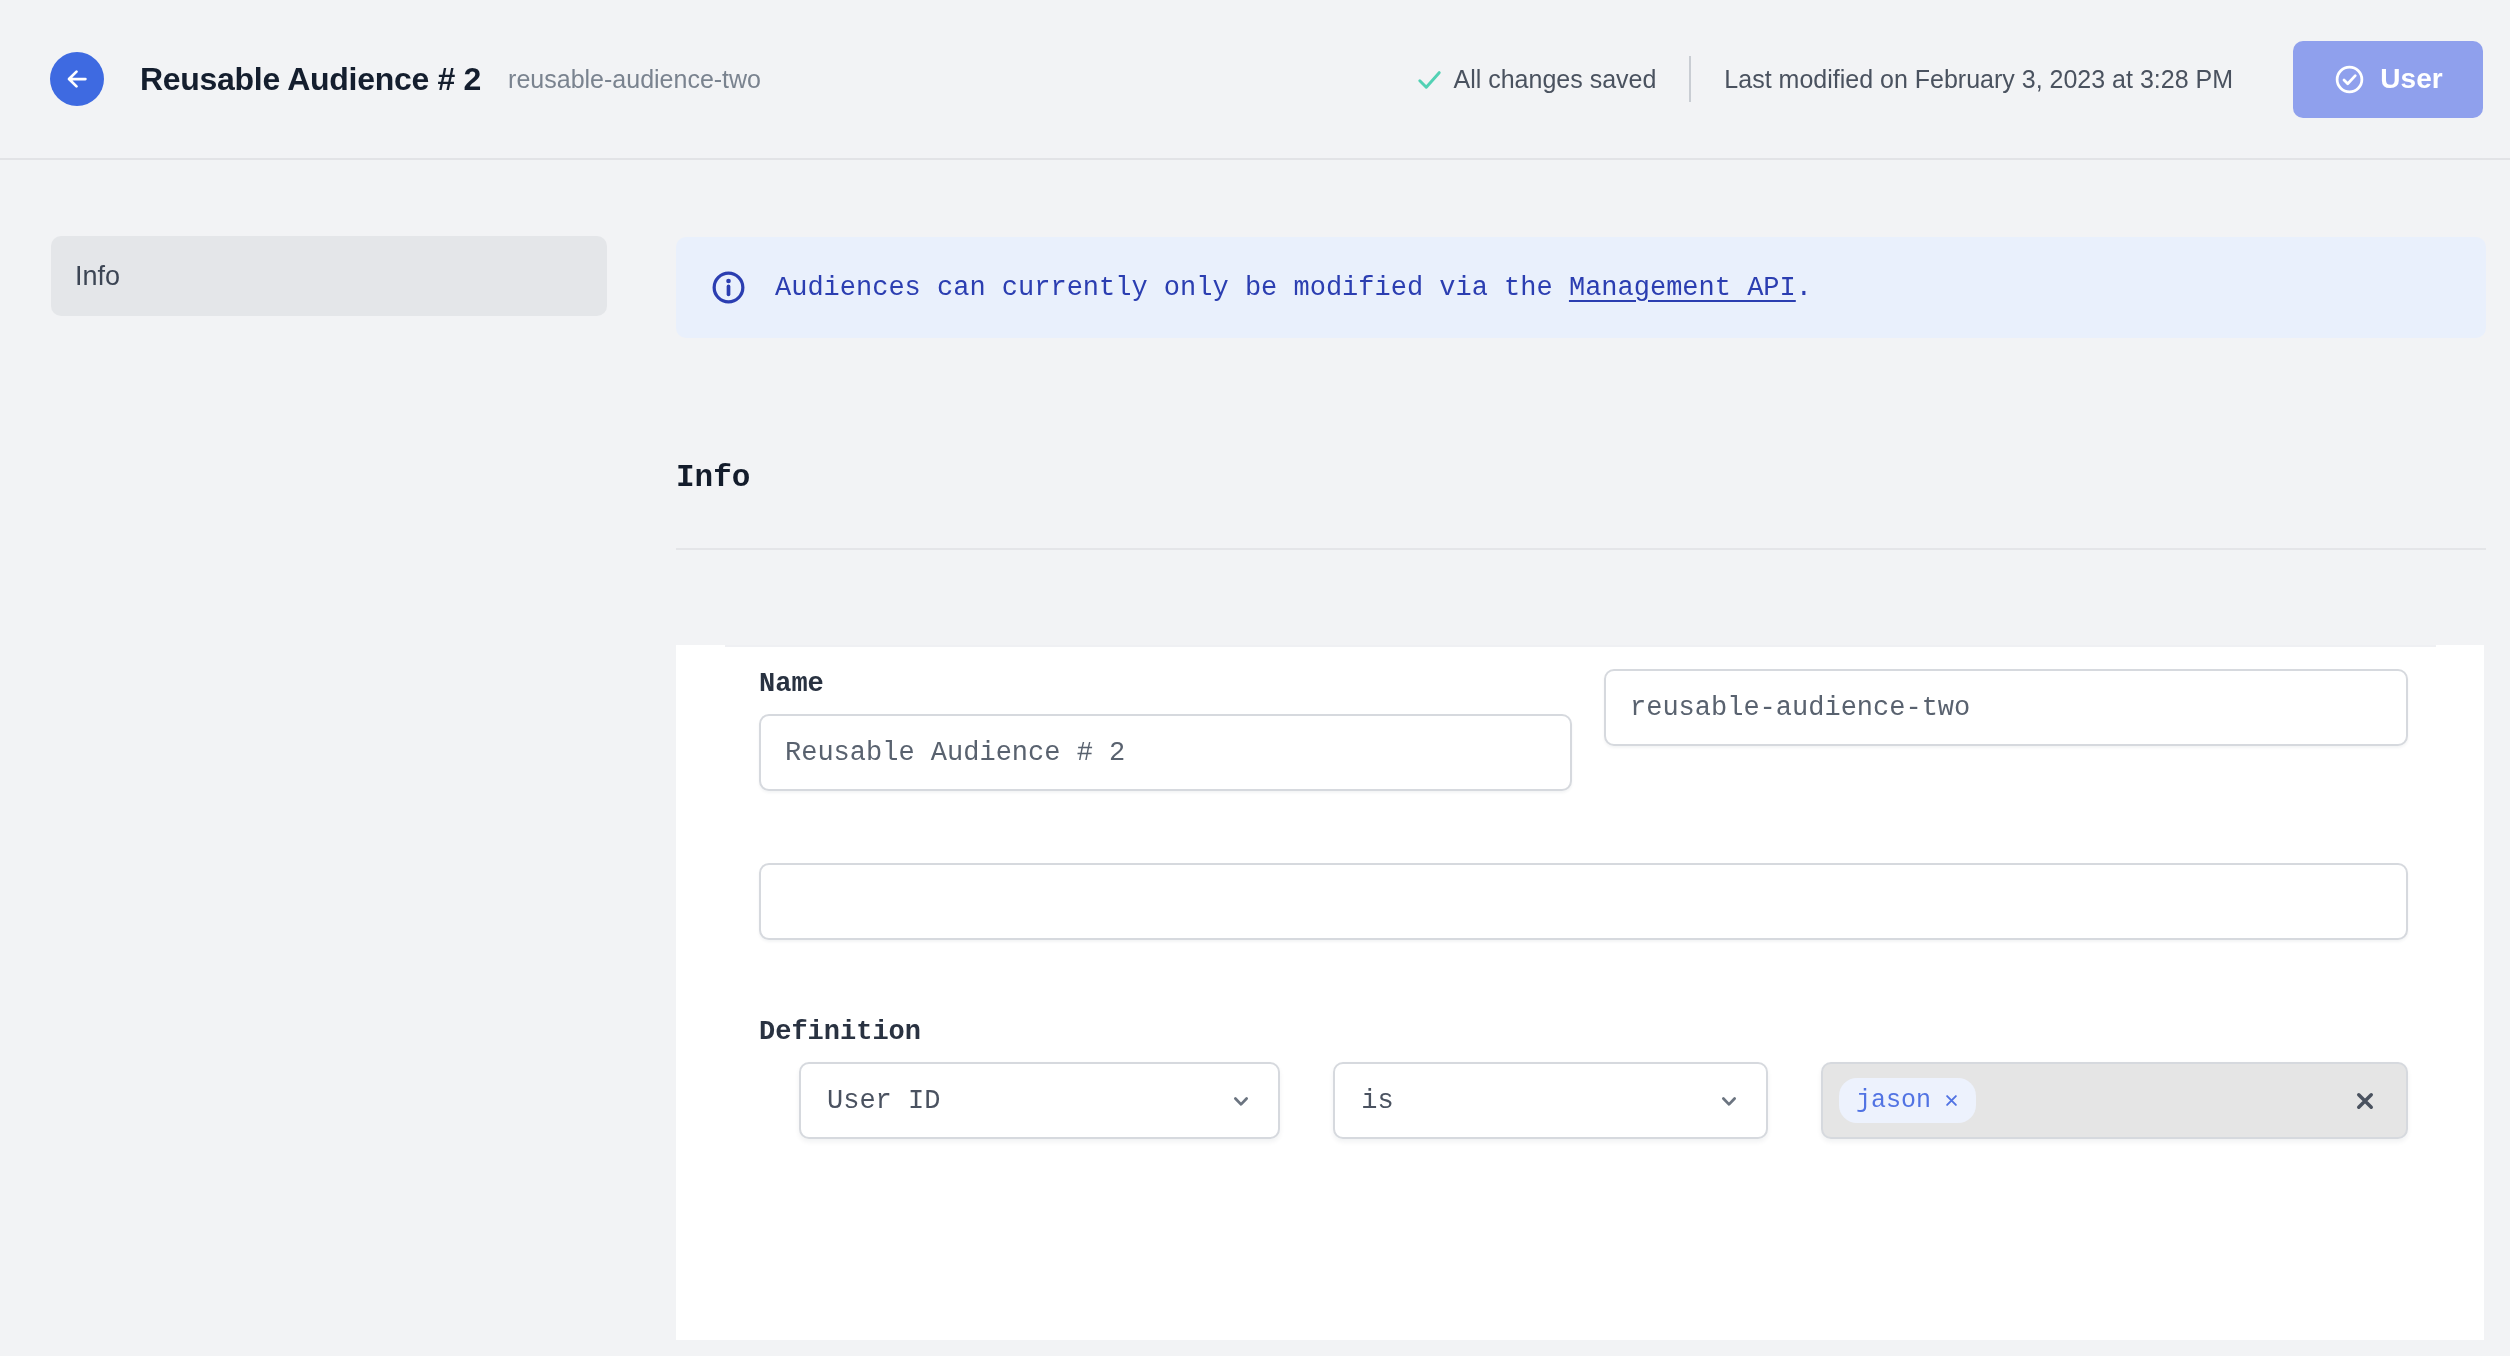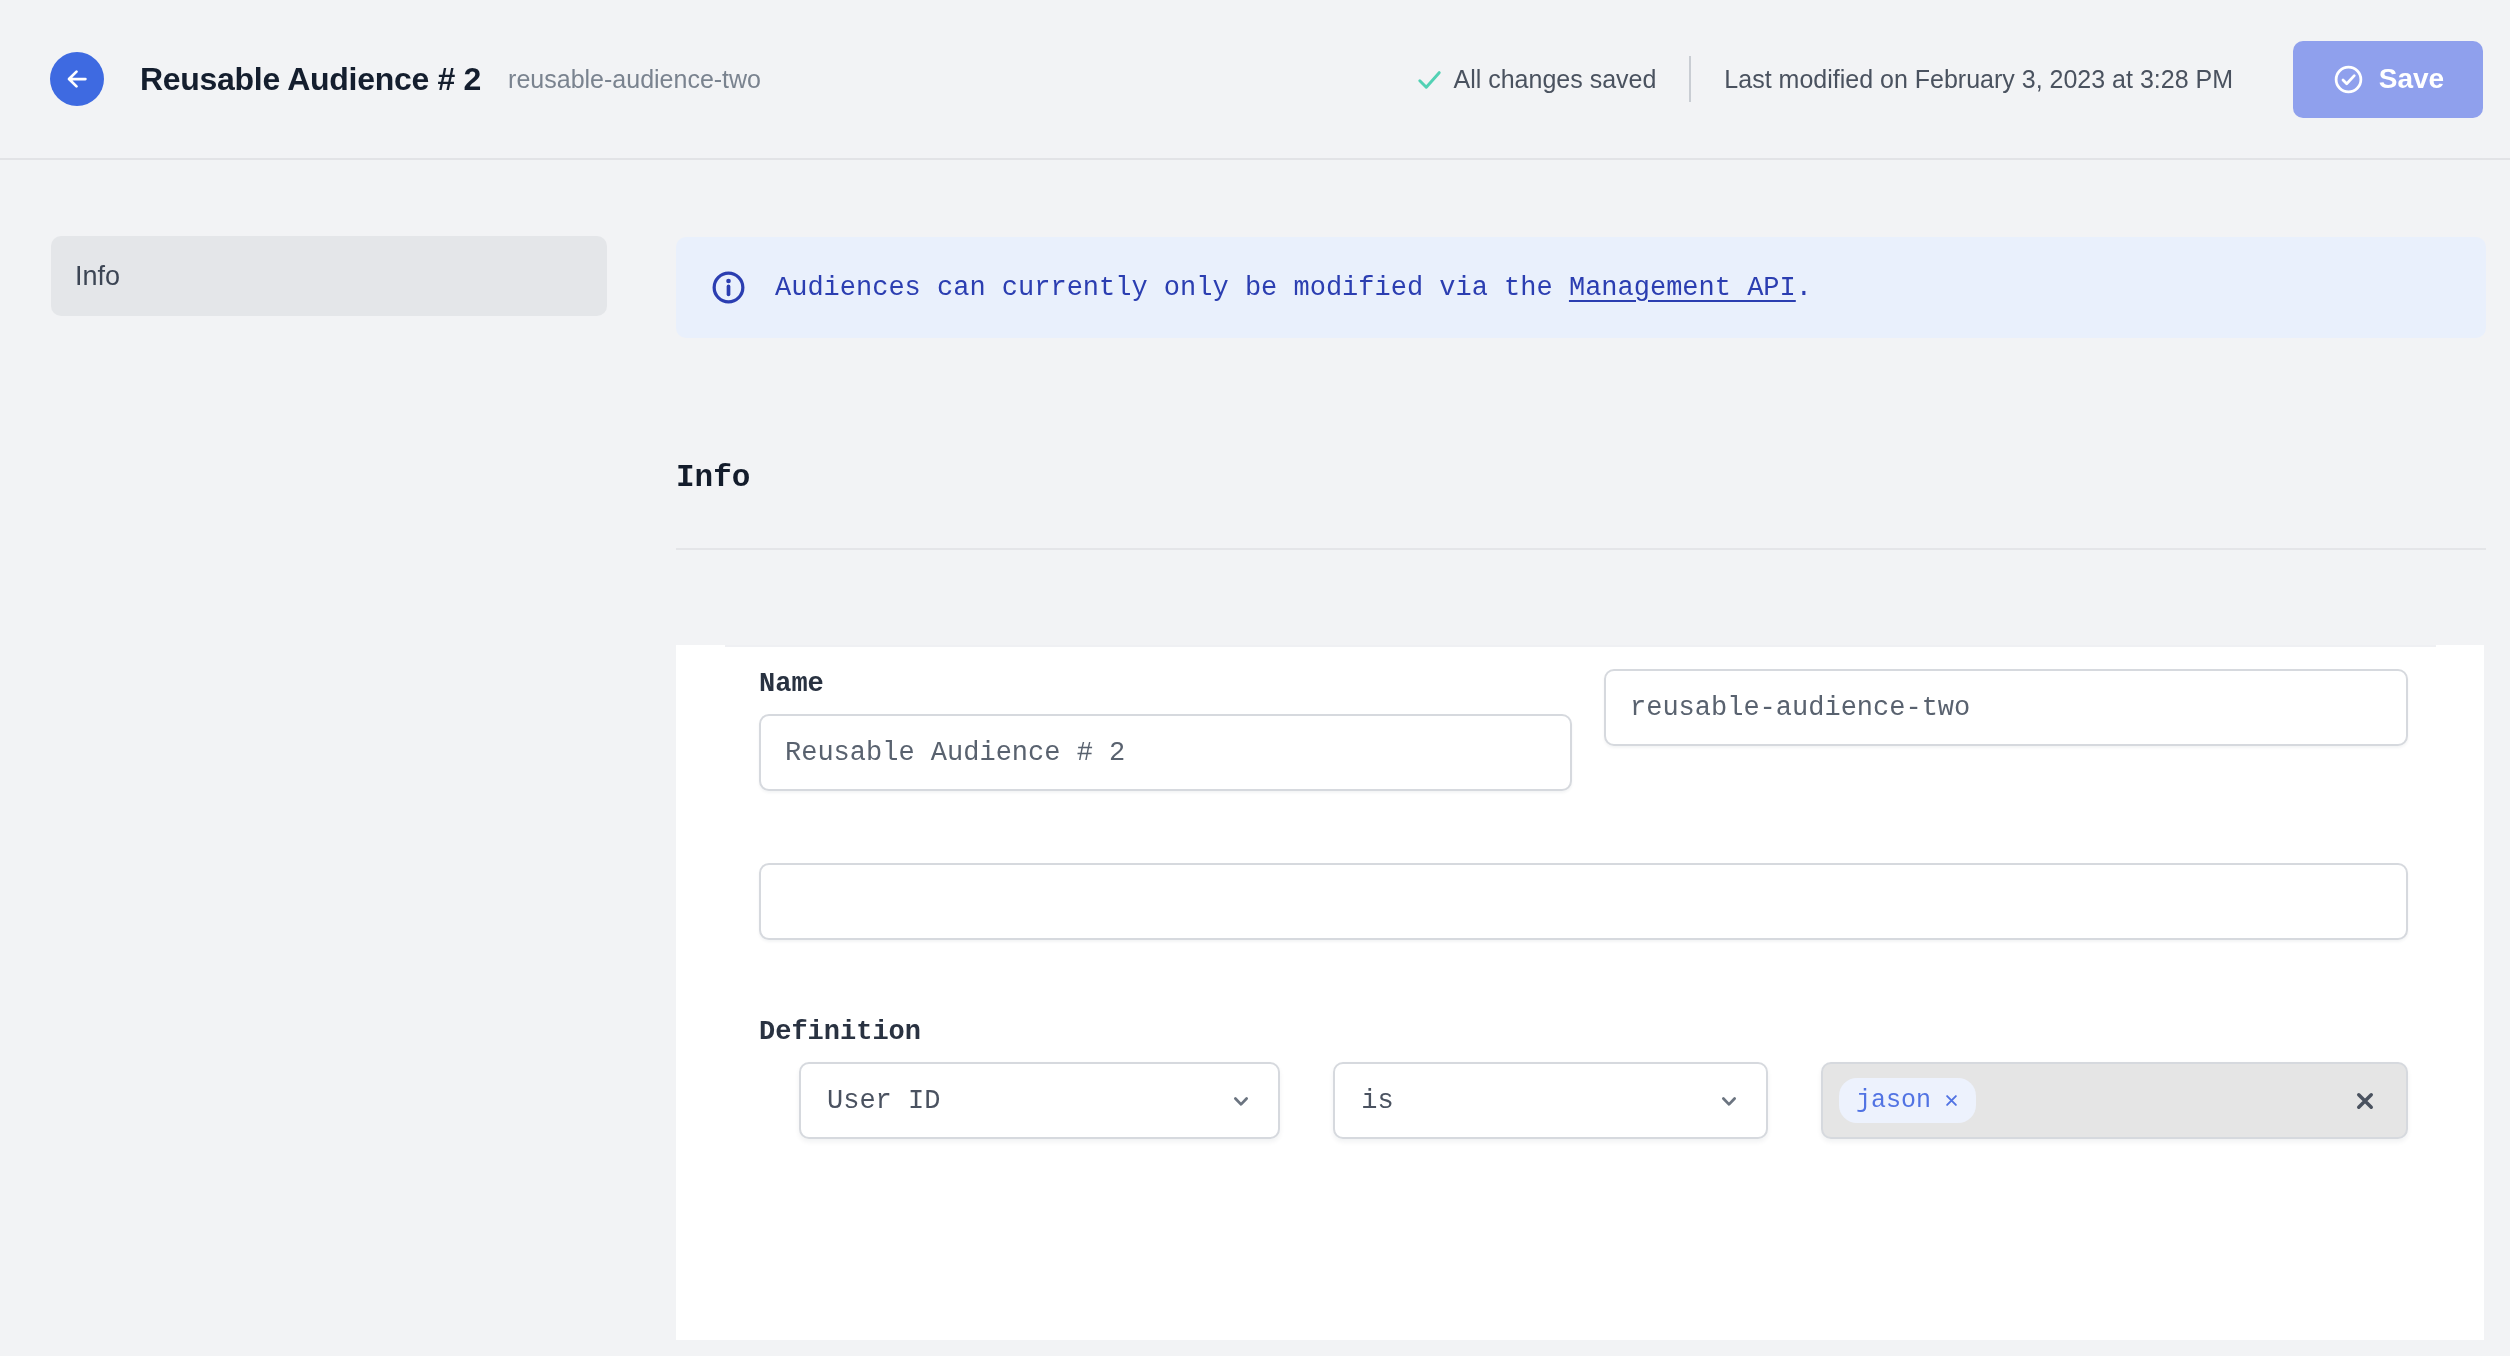--- a/index.html
+++ b/index.html
@@ -180,21 +180,21 @@
 
     <div class="header-vdiv"></div>
 
     <span class="last-modified">Last modified on February 3, 2023 at 3:28 PM</span>
 
     <button class="save-btn">
       <svg width="33" height="33" viewBox="0 0 24 24" fill="none">
         <circle cx="12" cy="12" r="9" stroke="#FFFFFF" stroke-width="2"></circle>
         <path d="M8 12.4 l2.7 2.7 L16.2 9.2" stroke="#FFFFFF" stroke-width="2" stroke-linecap="round" stroke-linejoin="round"></path>
       </svg>
-      <span>Save</span>
+      <span>User</span>
     </button>
   </header>
 
   <div class="main">
 
     <nav class="sidebar">
       <div class="nav-item">
         <span>Info</span>
       </div>
     </nav>

